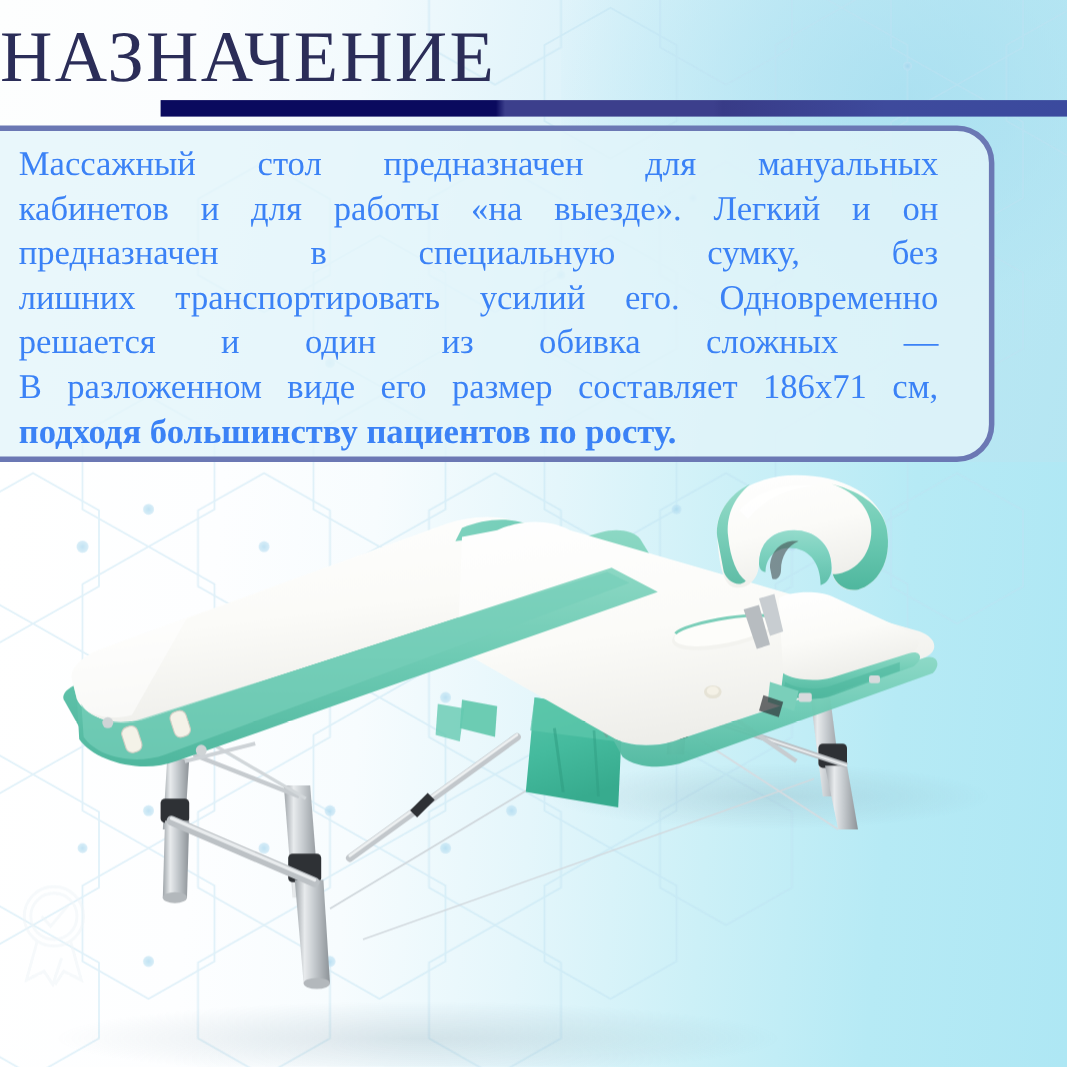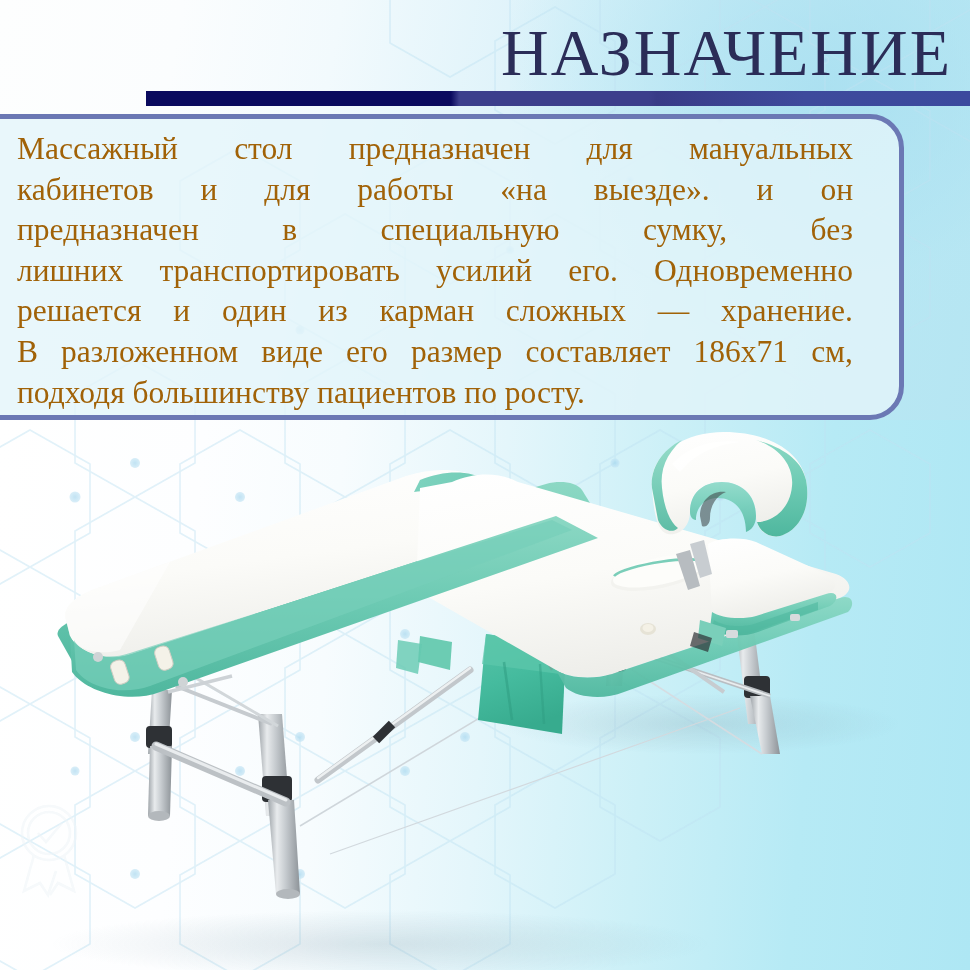--- a/index.html
+++ b/index.html
@@ -69,21 +69,20 @@
     opacity: 0.55;
     pointer-events: none;
   }
   .watermark svg { width: 100%; height: 100%; display: block; }
 
   
   .title {
     position: absolute;
     left: 0; right: 18px;
     top: 14px;
-    text-align: right;
     font-family: "Liberation Serif", serif;
     font-size: 66px;
     line-height: 78px;
     letter-spacing: 2px;
     color: #2b2d58;
     font-weight: 400;
     white-space: nowrap;
   }
 
   .accent-bar {
@@ -115,29 +114,30 @@
     border-bottom-left-radius: 0;
     border-top-right-radius: 34px;
     border-bottom-right-radius: 34px;
     box-sizing: border-box;
   }
   .text-panel-inner {
     position: absolute;
     left: 52px;
     top: 10px;
     width: 836px;
-    color: #a16207;
+    color: #3b82f6;
     font-family: "Liberation Serif", serif;
     font-size: 31.5px;
     line-height: 40.6px;
     text-align: justify;
   }
   .tline {
     display: block;
     text-align: justify;
+    font-weight: bold;
   }
   .tline-just {
     display: flex;
     justify-content: space-between;
     white-space: nowrap;
   }
 
   
   .photo {
     position: absolute;
@@ -285,20 +285,21 @@
           <span>для</span>
           <span>мануальных</span>
         </div>
       <div class="tline-just">
           <span>кабинетов</span>
           <span>и</span>
           <span>для</span>
           <span>работы</span>
           <span>«на</span>
           <span>выезде».</span>
+          <span>Легкий</span>
           <span>и</span>
           <span>он</span>
         </div>
       <div class="tline-just">
           <span>предназначен</span>
           <span>в</span>
           <span>специальную</span>
           <span>сумку,</span>
           <span>без</span>
         </div>
@@ -307,24 +308,23 @@
           <span>транспортировать</span>
           <span>усилий</span>
           <span>его.</span>
           <span>Одновременно</span>
         </div>
       <div class="tline-just">
           <span>решается</span>
           <span>и</span>
           <span>один</span>
           <span>из</span>
-          <span>карман</span>
+          <span>обивка</span>
           <span>сложных</span>
           <span>—</span>
-          <span>хранение.</span>
         </div>
       <div class="tline-just">
           <span>В</span>
           <span>разложенном</span>
           <span>виде</span>
           <span>его</span>
           <span>размер</span>
           <span>составляет</span>
           <span>186x71</span>
           <span>см,</span>

